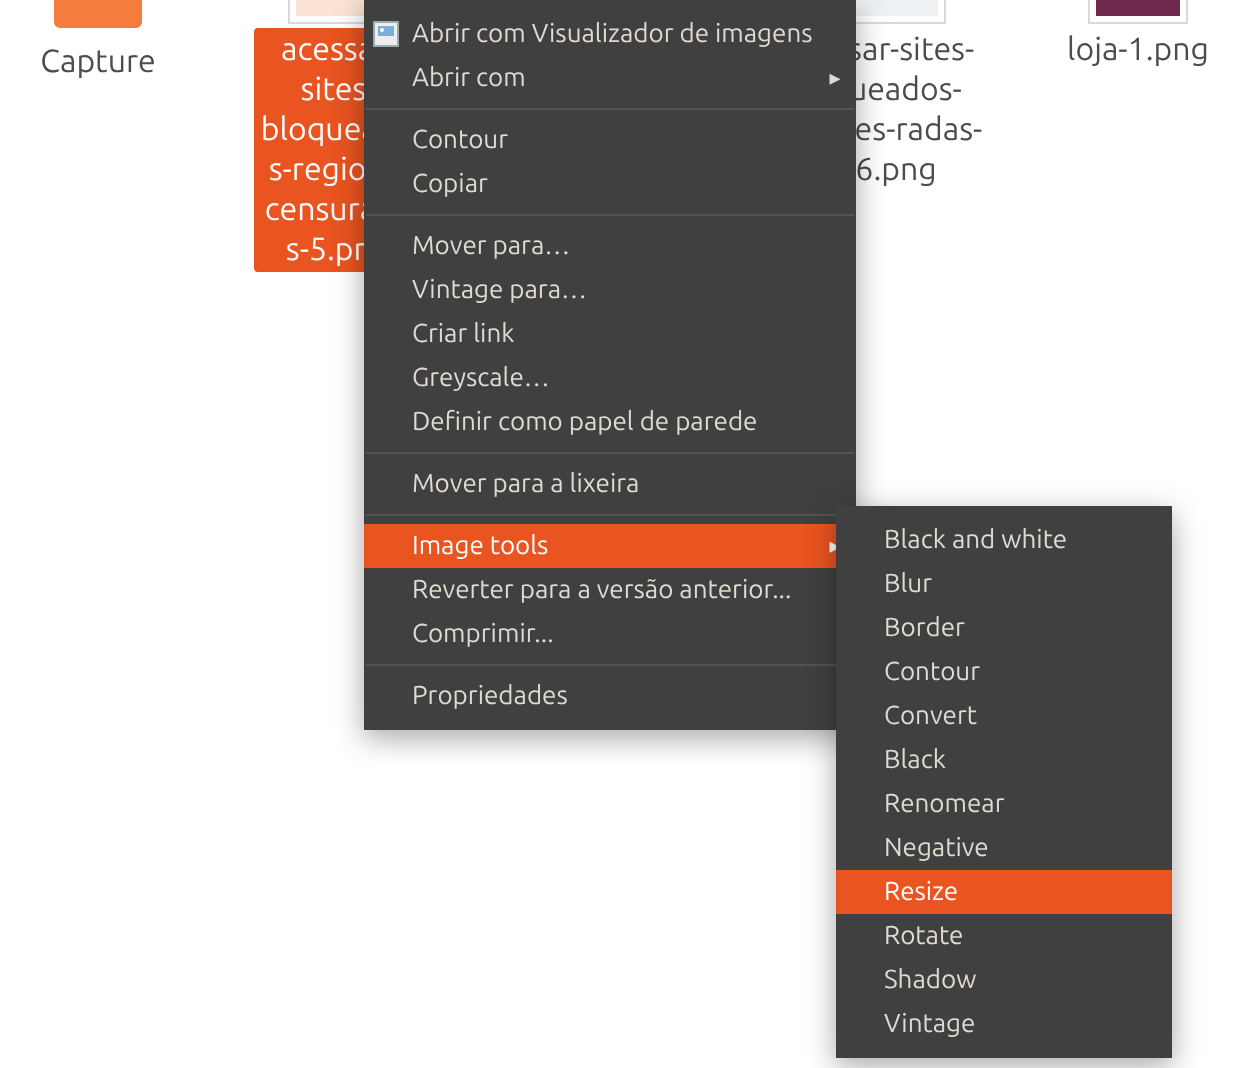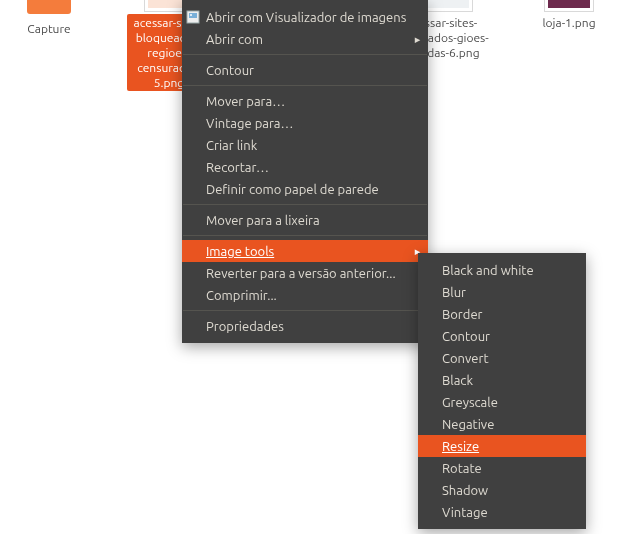--- a/index.html
+++ b/index.html
@@ -16,21 +16,21 @@
     position: absolute;
     width: 90px;
     text-align: center;
     color: #4c4c4c;
   }
   .file .icon-box {
     width: 50px; height: 46px; margin: 0 auto 4px;
     display: flex; align-items: center; justify-content: center;
   }
   .file-label {
-    font-size: 12px;
+    font-size: 16px;
     line-height: 1.25;
     display: inline-block;
     padding: 1px 3px;
     word-break: break-word;
   }
   .selected .file-label {
     background: #e95420;
     color: #fff;
     border-radius: 2px;
   }
@@ -68,21 +68,20 @@
   }
   .menu .sep { height: 1px; background: #55544f; margin: 4px 1px; }
   .menu .item.has-sub::after {
     content: "▸";
     position: absolute; right: 8px; top: 50%; transform: translateY(-50%);
     font-size: 11px; color: #dfdbd2;
   }
   .menu .item.highlight {
     background: #e95420;
     color: #fff;
-    text-decoration: underline;
   }
   .menu .item.highlight::after { color: #fff; }
 
   .submenu {
     min-width: 168px;
   }
 
 </style>
 </head>
 <body>
@@ -135,32 +134,35 @@
         </svg>
       <span>Abrir com Visualizador de imagens</span>
     </div>
     <div class="item has-sub">
       <span>Abrir com</span>
     </div>
     <div class="sep"></div>
     <div class="item">
         <span>Contour</span>
       </div>
+    <div class="item">
+        <span>Copiar</span>
+      </div>
     <div class="sep"></div>
     <div class="item">
         <span>Mover para…</span>
       </div>
     <div class="item">
         <span>Vintage para…</span>
       </div>
     <div class="item">
         <span>Criar link</span>
       </div>
     <div class="item">
-        <span>Recortar…</span>
+        <span>Greyscale…</span>
       </div>
     <div class="item">
         <span>Definir como papel de parede</span>
       </div>
     <div class="sep"></div>
     <div class="item">
         <span>Mover para a lixeira</span>
       </div>
     <div class="sep"></div>
     <div class="item has-sub highlight">
@@ -191,21 +193,21 @@
     <div class="item">
         <span>Contour</span>
       </div>
     <div class="item">
         <span>Convert</span>
       </div>
     <div class="item">
         <span>Black</span>
       </div>
     <div class="item">
-        <span>Greyscale</span>
+        <span>Renomear</span>
       </div>
     <div class="item">
         <span>Negative</span>
       </div>
     <div class="item highlight">
         <span>Resize</span>
       </div>
     <div class="item">
         <span>Rotate</span>
       </div>

